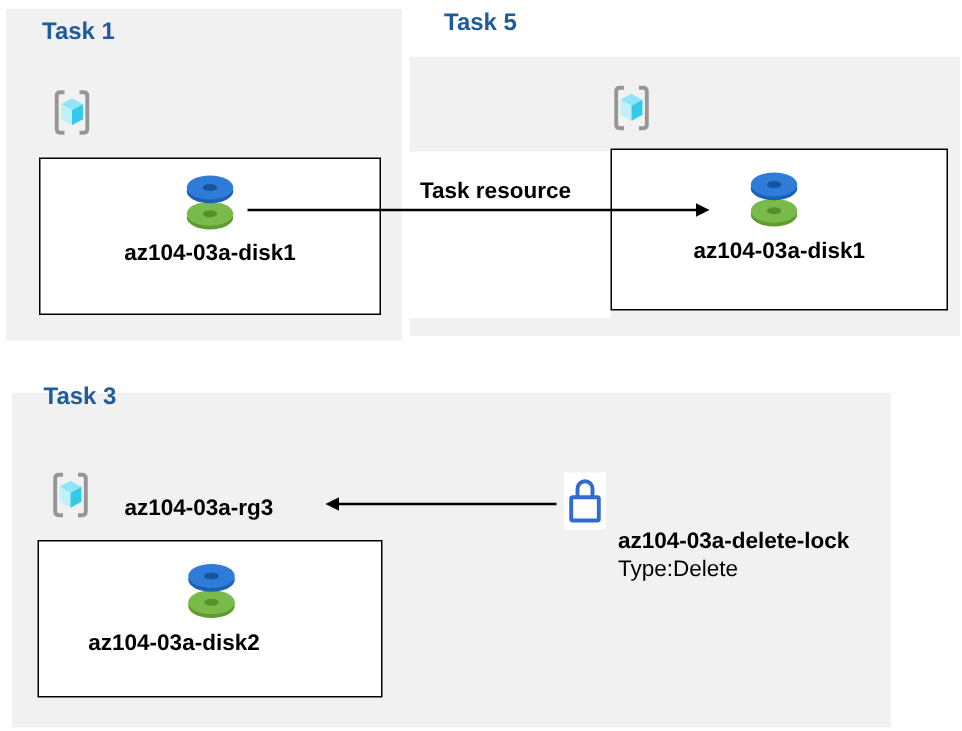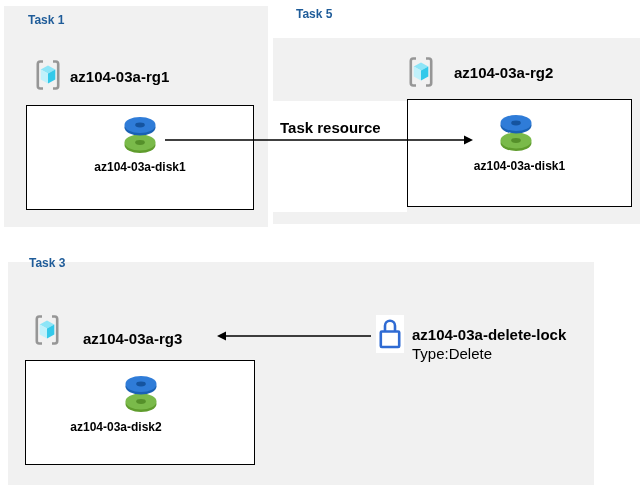--- a/index.html
+++ b/index.html
@@ -2,28 +2,28 @@
 <html><head>
 <meta charset="utf-8">
 <style>
   html,body{margin:0;padding:0;background:#fff;}
   .stage{
     position:relative;width:641px;height:487px;overflow:hidden;
     background:#ffffff;font-family:"Liberation Sans",sans-serif;color:#000;
   }
   .panel{position:absolute;background:#f1f1f1;}
   .corridor{position:absolute;background:#ffffff;}
-  .task-title{position:absolute;font-size:12px;font-weight:700;color:#1f5c99;white-space:nowrap;}
+  .task-title{position:absolute;font-size:16px;font-weight:700;color:#1f5c99;white-space:nowrap;}
   .label{position:absolute;font-size:15px;font-weight:700;white-space:nowrap;color:#000;}
   .inner-box{position:absolute;background:#ffffff;border:1.5px solid #000;box-sizing:border-box;}
-  .box-label{position:absolute;font-size:12px;font-weight:700;text-align:center;color:#000;}
+  .box-label{position:absolute;font-size:15px;font-weight:700;text-align:center;color:#000;}
   .icon{position:absolute;}
   .lock-tile{position:absolute;background:#ffffff;}
   .lock-text{position:absolute;font-size:15px;line-height:19px;color:#000;}
-  .lock-text .l1{font-weight:700;}
+  .lock-text .l1{font-weight:700;margin-top:26px;}
   .lock-text .l2 .t-label{font-weight:400;}
   .lock-text .l2 .t-value{font-weight:400;margin-left:0;}
   svg{display:block;}
 </style>
 </head>
 <body>
 
 <div class="stage">
 
   <div class="panel" style="left:4px;top:6px;width:264px;height:221px;"></div>
@@ -57,22 +57,20 @@
   <div class="icon" style="left:33px;top:313px;">
     <svg width="28" height="34" viewBox="0 0 28 34">
       <path d="M9 3.5 H6.2 Q3.8 3.5 3.8 6 V28 Q3.8 30.5 6.2 30.5 H9" fill="none" stroke="#969696" stroke-width="2.6"></path>
       <path d="M19 3.5 H21.8 Q24.2 3.5 24.2 6 V28 Q24.2 30.5 21.8 30.5 H19" fill="none" stroke="#969696" stroke-width="2.6"></path>
       <polygon points="14,7.5 21.3,11.5 14,15.5 6.7,11.5" fill="#8de5f7"></polygon>
       <polygon points="6.7,11.5 14,15.5 14,25.5 6.7,21.5" fill="#c0f1fb"></polygon>
       <polygon points="14,15.5 21.3,11.5 21.3,21.5 14,25.5" fill="#33c9ea"></polygon>
     </svg>
   </div>
 
-  <div class="label" style="left:70px;top:68px;">az104-03a-rg1</div>
-  <div class="label" style="left:454px;top:64px;">az104-03a-rg2</div>
   <div class="label" style="left:83px;top:330px;">az104-03a-rg3</div>
 
   <div class="inner-box" style="left:26px;top:105px;width:228px;height:105px;"></div>
   <div class="inner-box" style="left:407px;top:99px;width:225px;height:108px;"></div>
   <div class="inner-box" style="left:25px;top:360px;width:230px;height:105px;"></div>
 
   <div class="icon" style="left:121px;top:114px;">
     <svg width="38" height="42" viewBox="0 0 38 42">
       <ellipse cx="19" cy="31" rx="15.5" ry="8" fill="#5f9c2d"></ellipse>
       <ellipse cx="19" cy="28.5" rx="15.5" ry="8" fill="#7aba4a"></ellipse>

